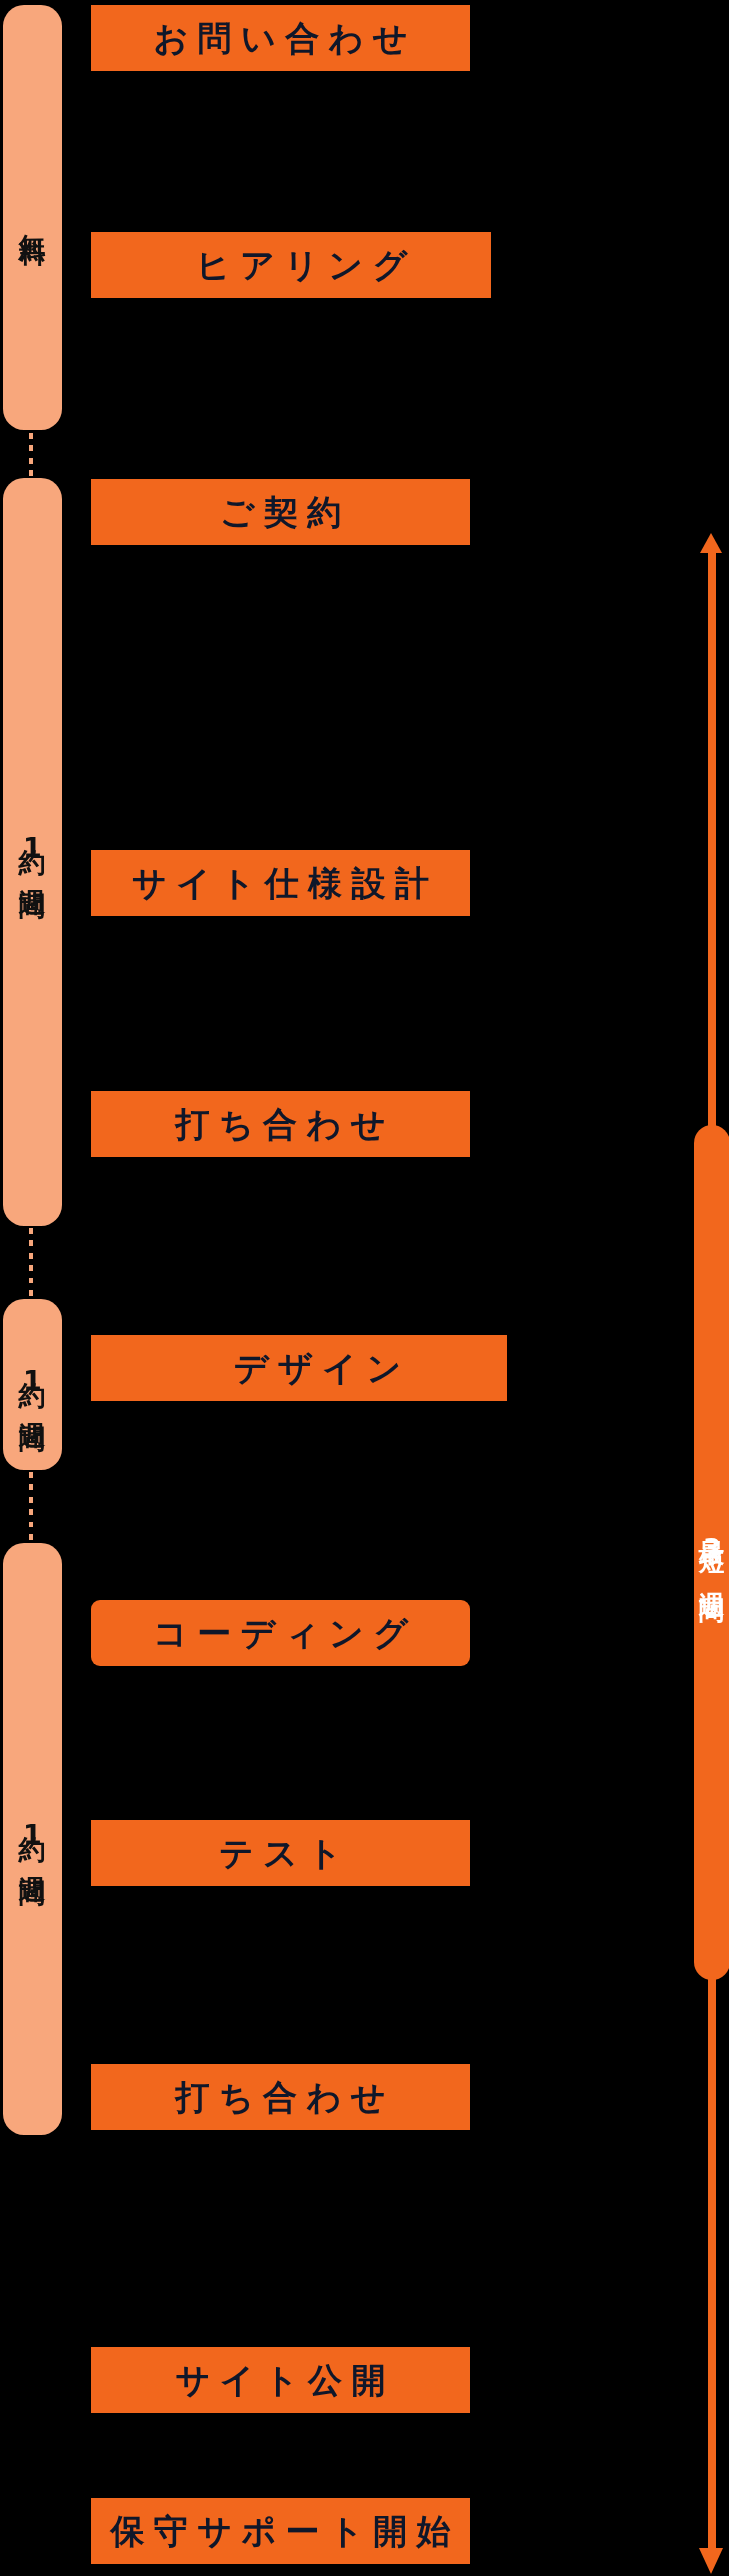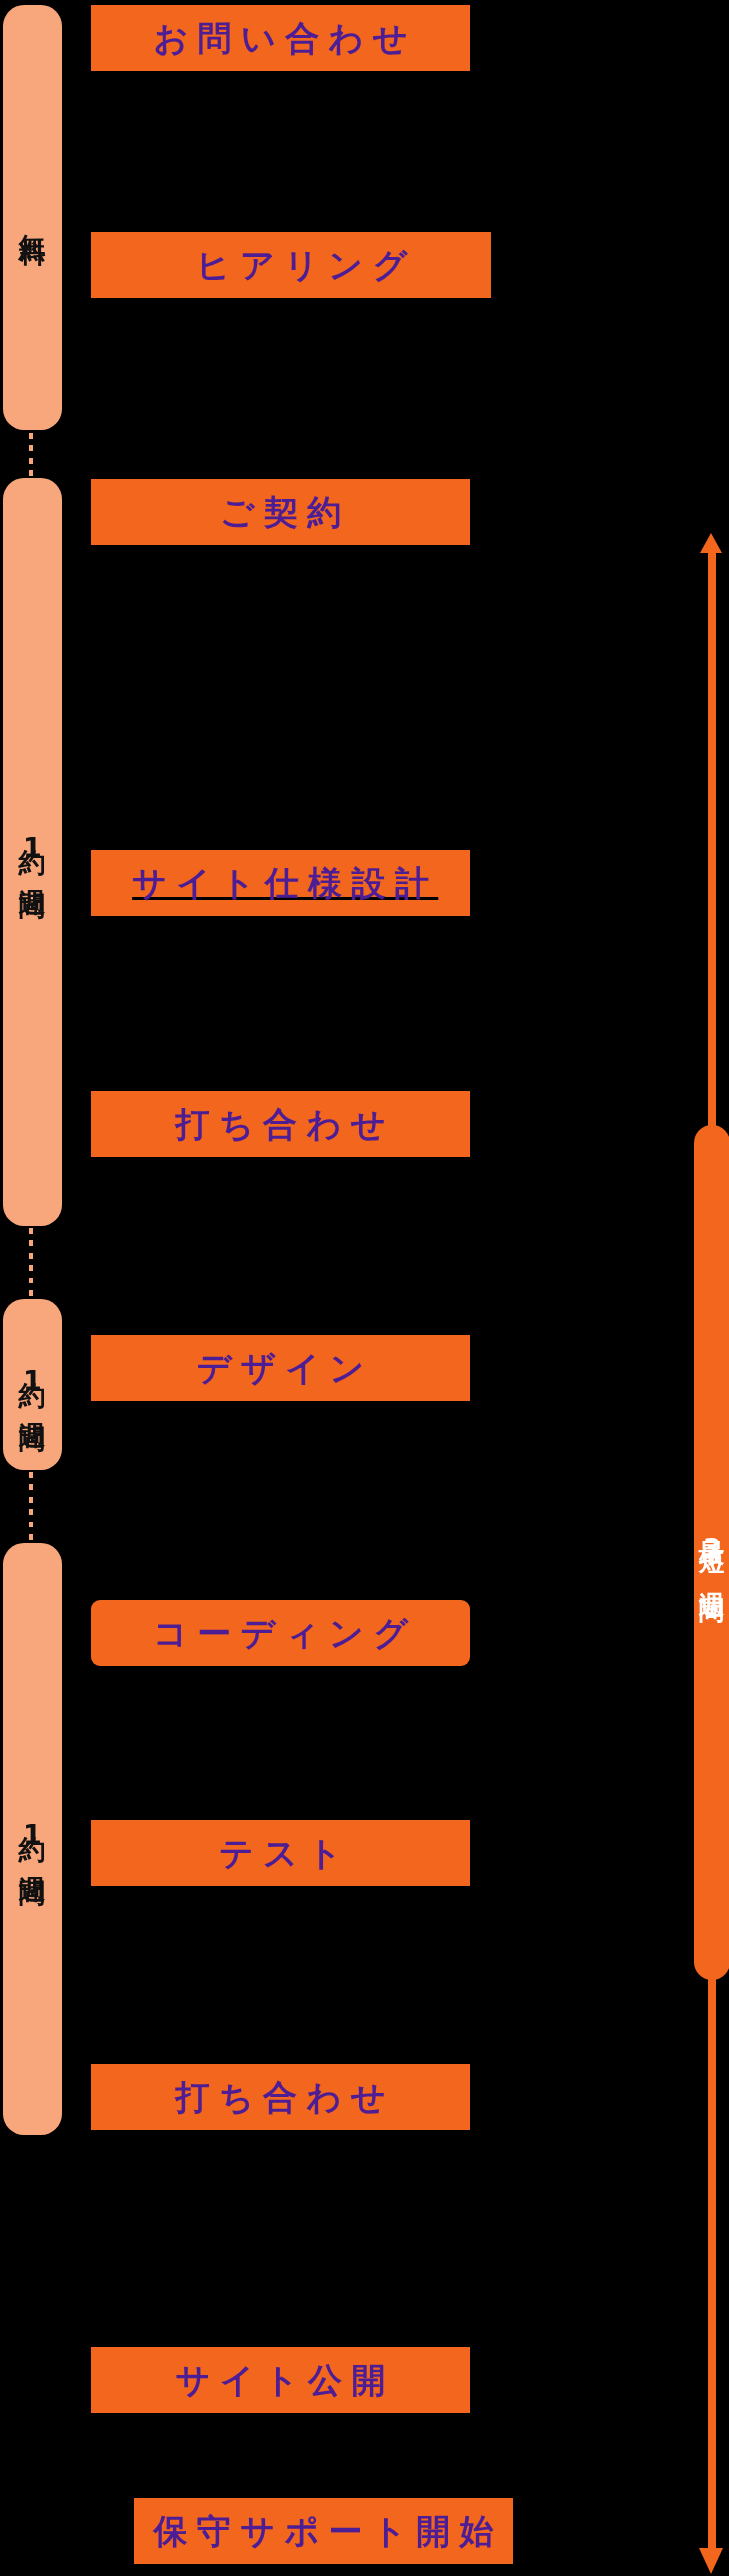--- a/index.html
+++ b/index.html
@@ -51,21 +51,21 @@
     position: absolute;
     left: 91px;
     width: 379px;
     height: 66px;
     background: #F2671D;
     display: flex;
     align-items: center;
     justify-content: center;
   }
   .step-label {
-    color: #4c1d95;
+    color: #0f172a;
     font-size: 34px;
     font-weight: bold;
     letter-spacing: 9.4px;
     padding-left: 9.4px; 
     line-height: 1;
     white-space: nowrap;
   }
   
   .arrow-line {
     position: absolute;
@@ -150,49 +150,49 @@
   </div>
 
   <div class="step-header" style="top:232px;padding-left:21px;">
     <span class="step-label">ヒアリング</span>
   </div>
 
   <div class="step-header" style="top:479px;align-items:center;">
     <span class="step-label">ご契約</span>
   </div>
 
-  <div class="step-header" style="top:850px;text-decoration:underline;">
+  <div class="step-header" style="top:850px;">
     <span class="step-label">サイト仕様設計</span>
   </div>
 
   <div class="step-header" style="top:1091px;">
     <span class="step-label">打ち合わせ</span>
   </div>
 
-  <div class="step-header" style="top:1335px;">
+  <div class="step-header" style="top:1335px;padding-left:37px;">
     <span class="step-label">デザイン</span>
   </div>
 
   <div class="step-header" style="top:1600px;border-radius:9px;">
     <span class="step-label">コーディング</span>
   </div>
 
   <div class="step-header" style="top:1820px;">
     <span class="step-label">テスト</span>
   </div>
 
   <div class="step-header" style="top:2064px;">
     <span class="step-label">打ち合わせ</span>
   </div>
 
   <div class="step-header" style="top:2323px;margin-top:24px;">
     <span class="step-label">サイト公開</span>
   </div>
 
-  <div class="step-header" style="top:2498px;margin-left:43px;">
+  <div class="step-header" style="top:2498px;">
     <span class="step-label">保守サポート開始</span>
   </div>
 
   <div class="arrow-line"></div>
   <div class="arrowhead-up"></div>
   <div class="arrowhead-down"></div>
   <div class="duration-capsule">
     <span class="duration-label">最短3週間</span>
   </div>
 

